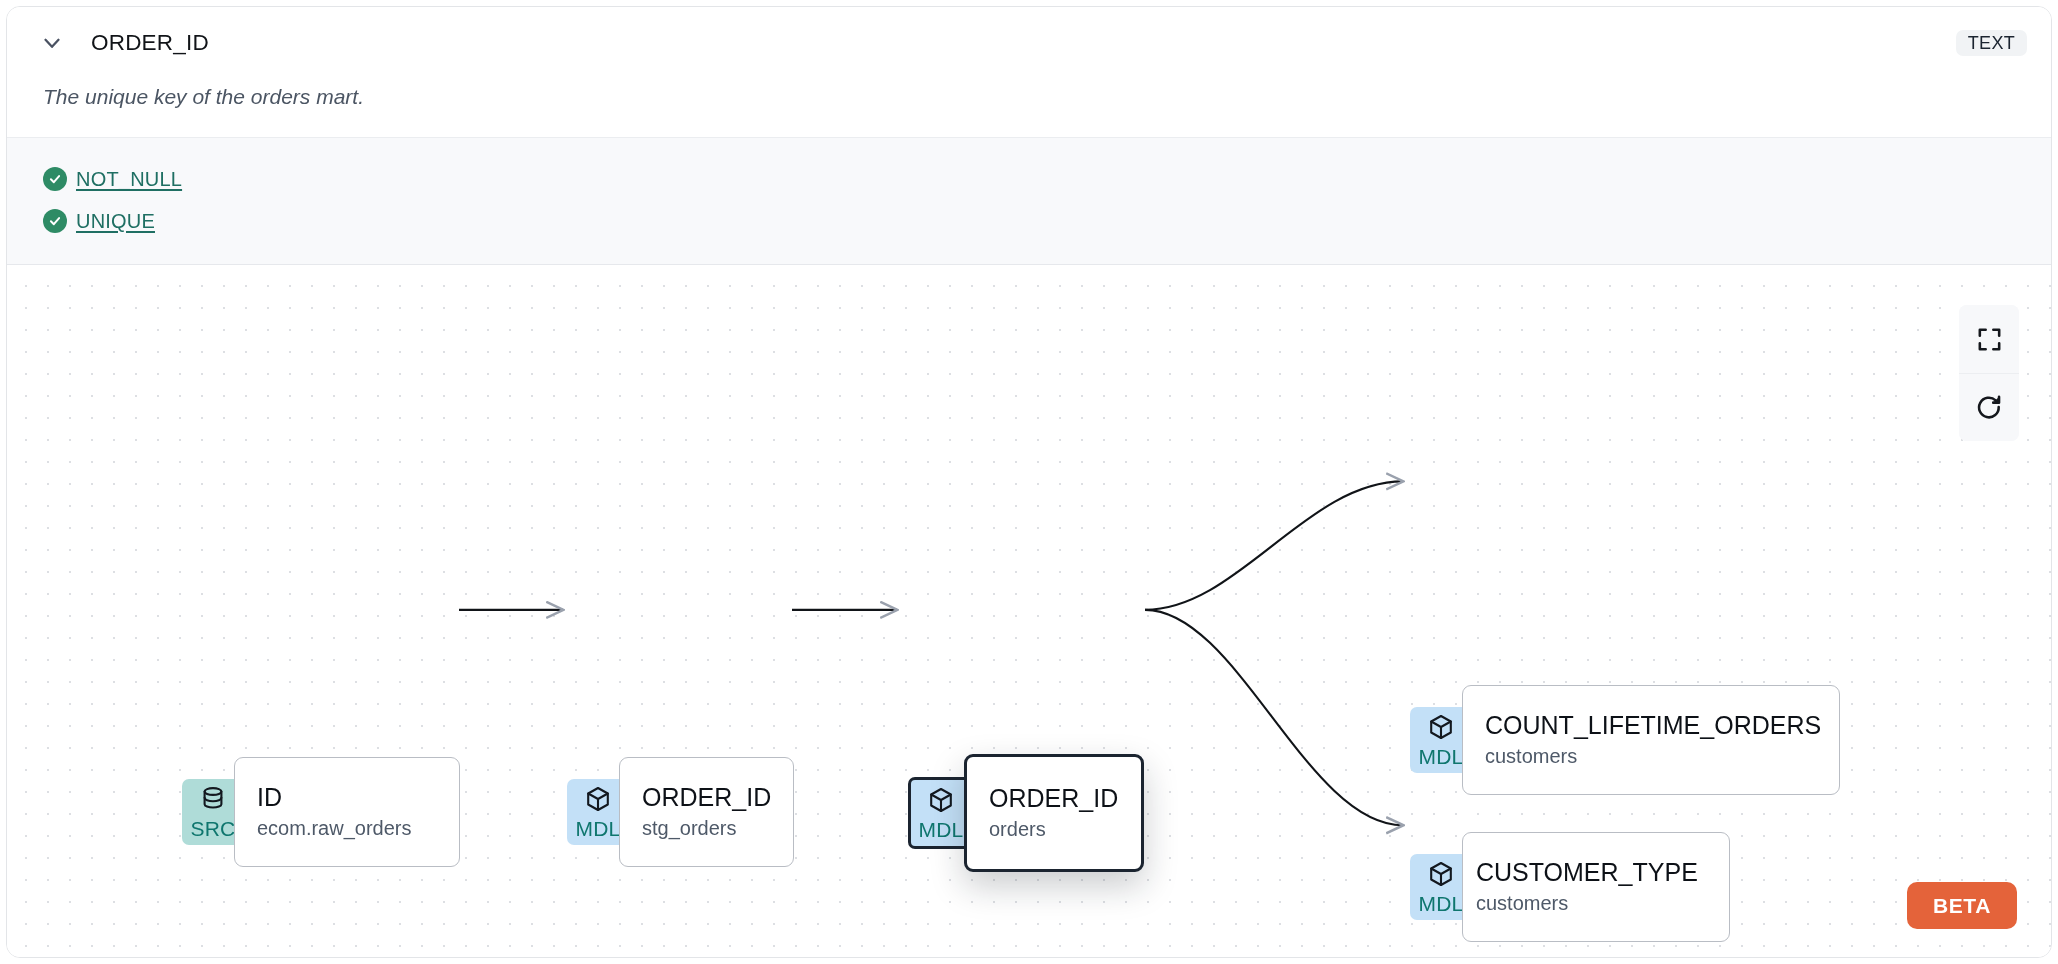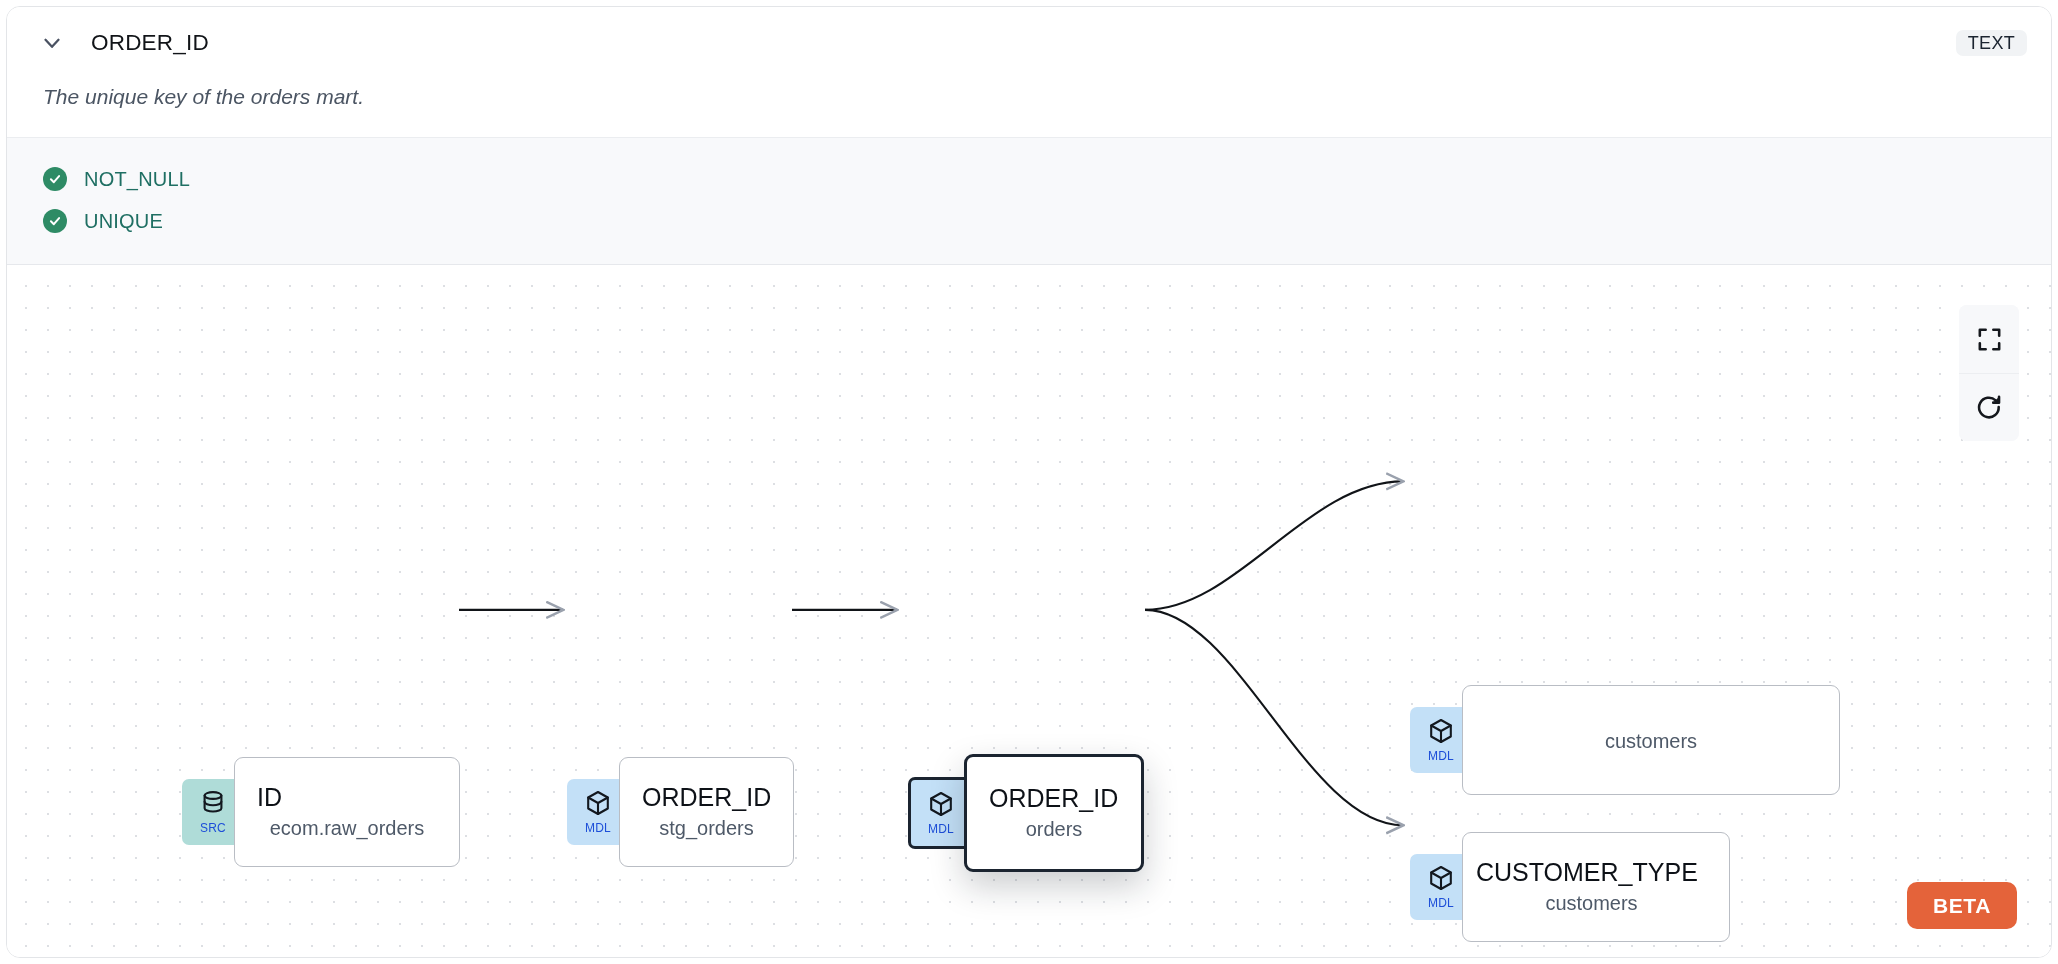--- a/index.html
+++ b/index.html
@@ -109,23 +109,24 @@
     flex: 0 0 24px;
     border-radius: 50%;
     background: #2e8b65;
     display: flex;
     align-items: center;
     justify-content: center;
   }
   .check-icon svg { display:block; }
 
   .test-link {
-    margin-left: 17px;
+    margin-left: 9px;
     font-size: 20px;
     color: #1f6f63;
+    text-decoration: underline;
     text-underline-offset: 3px;
     cursor: pointer;
     letter-spacing: 0.2px;
   }
 
   
   .canvas {
     position: relative;
     flex: 1 1 auto;
     background-color: #ffffff;
@@ -163,22 +164,22 @@
     gap: 1px;
     padding: 6px 0 7px;
     align-self: center;
     height: 66px;
   }
   .node-badge.src { background: #afdcd8; }
   .node-badge.mdl { background: #c3e0f7; }
   .node-badge.sel { border: 3px solid #1b2430; height: 72px; width: 66px; flex: 0 0 66px;}
 
   .badge-label {
-    font-size: 12px;
-    color: #1d4ed8;
+    font-size: 21px;
+    color: #0f766e;
     line-height: 1;
     letter-spacing: 0.2px;
   }
 
   .node-body {
     position: relative;
     z-index: 2;
     margin-left: -10px;
     background: #ffffff;
     border: 1px solid #b9bdc4;
@@ -200,21 +201,20 @@
     color: #0d1117;
     line-height: 1.15;
     white-space: nowrap;
   }
   .node-sub {
     margin-top: 4px;
     font-size: 20px;
     color: #4e5968;
     line-height: 1.2;
     white-space: nowrap;
-    text-align: center;
   }
 
   
   .controls {
     position: absolute;
     right: 32px;
     top: 40px;
     width: 60px;
     display: flex;
     flex-direction: column;
@@ -363,20 +363,21 @@
           <span>
             <svg width="28" height="28" viewBox="0 0 24 24" fill="none" stroke="#13181f" stroke-width="1.8" stroke-linecap="round" stroke-linejoin="round">
               <path d="M12,2.6 L20.4,7.3 V16.7 L12,21.4 L3.6,16.7 V7.3 Z"></path>
               <path d="M3.6,7.3 L12,12 L20.4,7.3"></path>
               <path d="M12,12 V21.4"></path>
             </svg>
           </span>
           <span class="badge-label">MDL</span>
         </div>
         <div class="node-body" style="width:378px;">
+          <div class="node-name">COUNT_LIFETIME_ORDERS</div>
           <div class="node-sub">customers</div>
         </div>
       </div>
 
       <div class="node" style="left:1403px; top:567px;">
         <div class="node-badge mdl">
           <span>
             <svg width="28" height="28" viewBox="0 0 24 24" fill="none" stroke="#13181f" stroke-width="1.8" stroke-linecap="round" stroke-linejoin="round">
               <path d="M12,2.6 L20.4,7.3 V16.7 L12,21.4 L3.6,16.7 V7.3 Z"></path>
               <path d="M3.6,7.3 L12,12 L20.4,7.3"></path>

